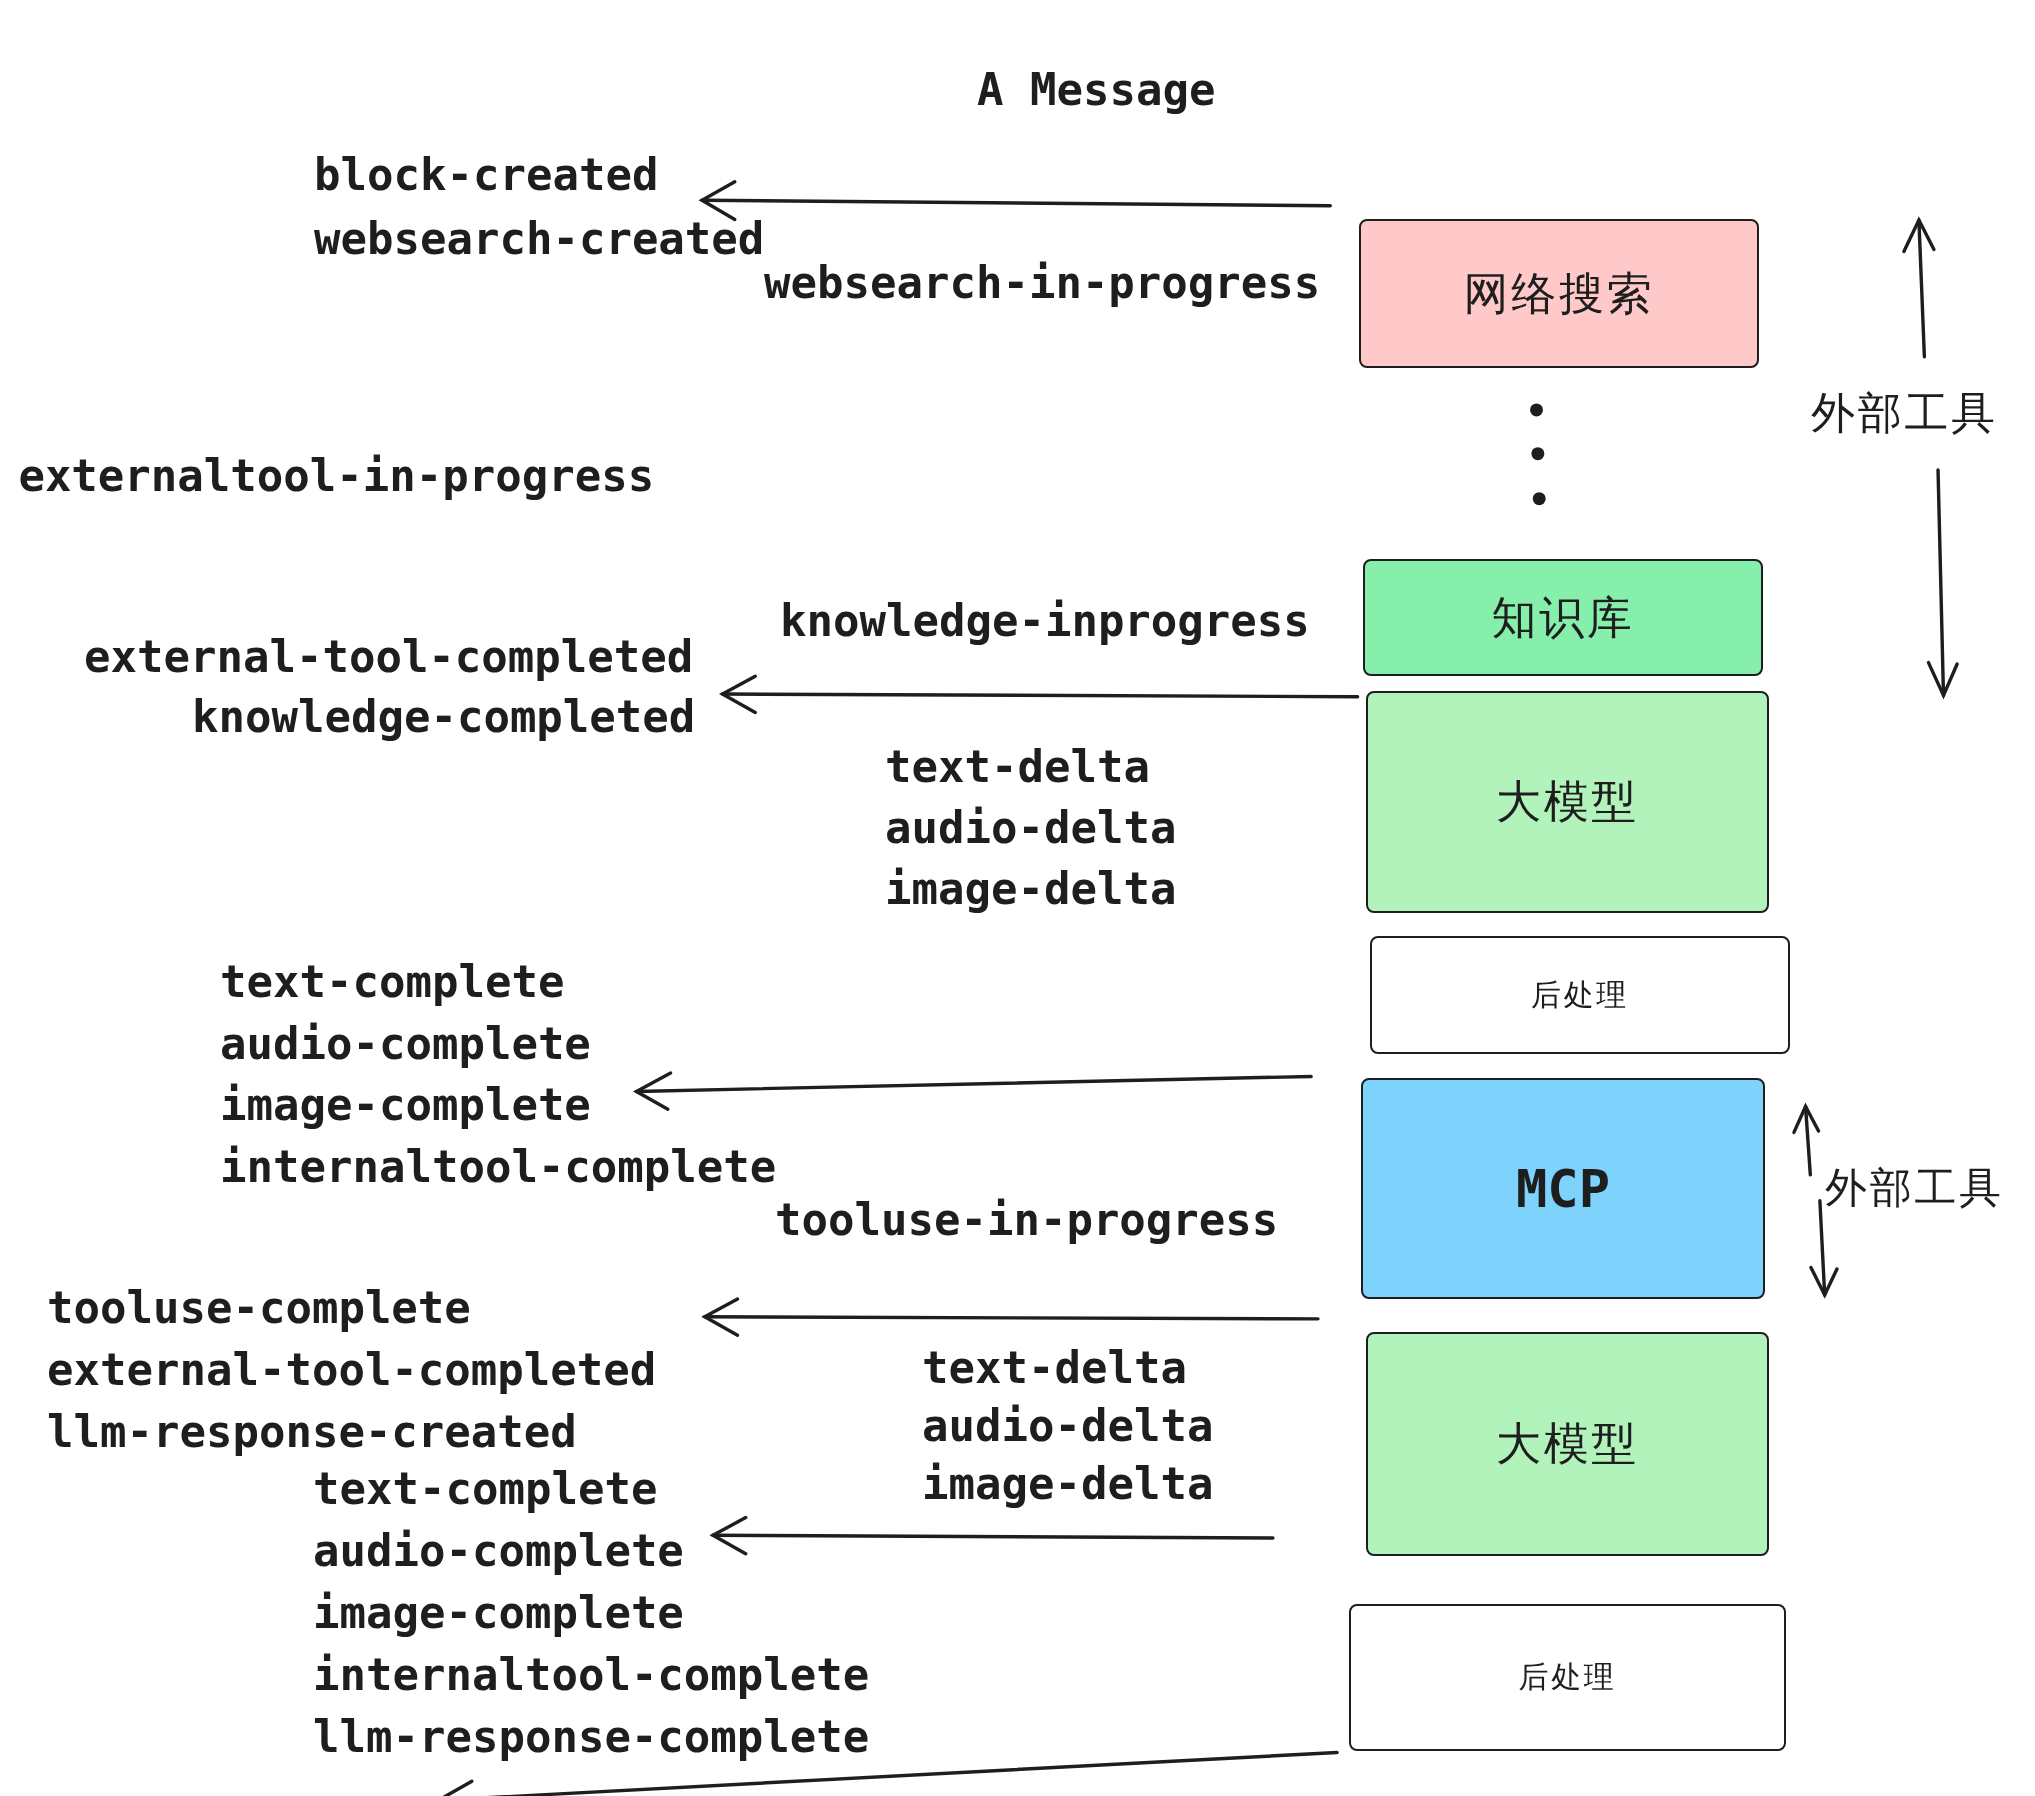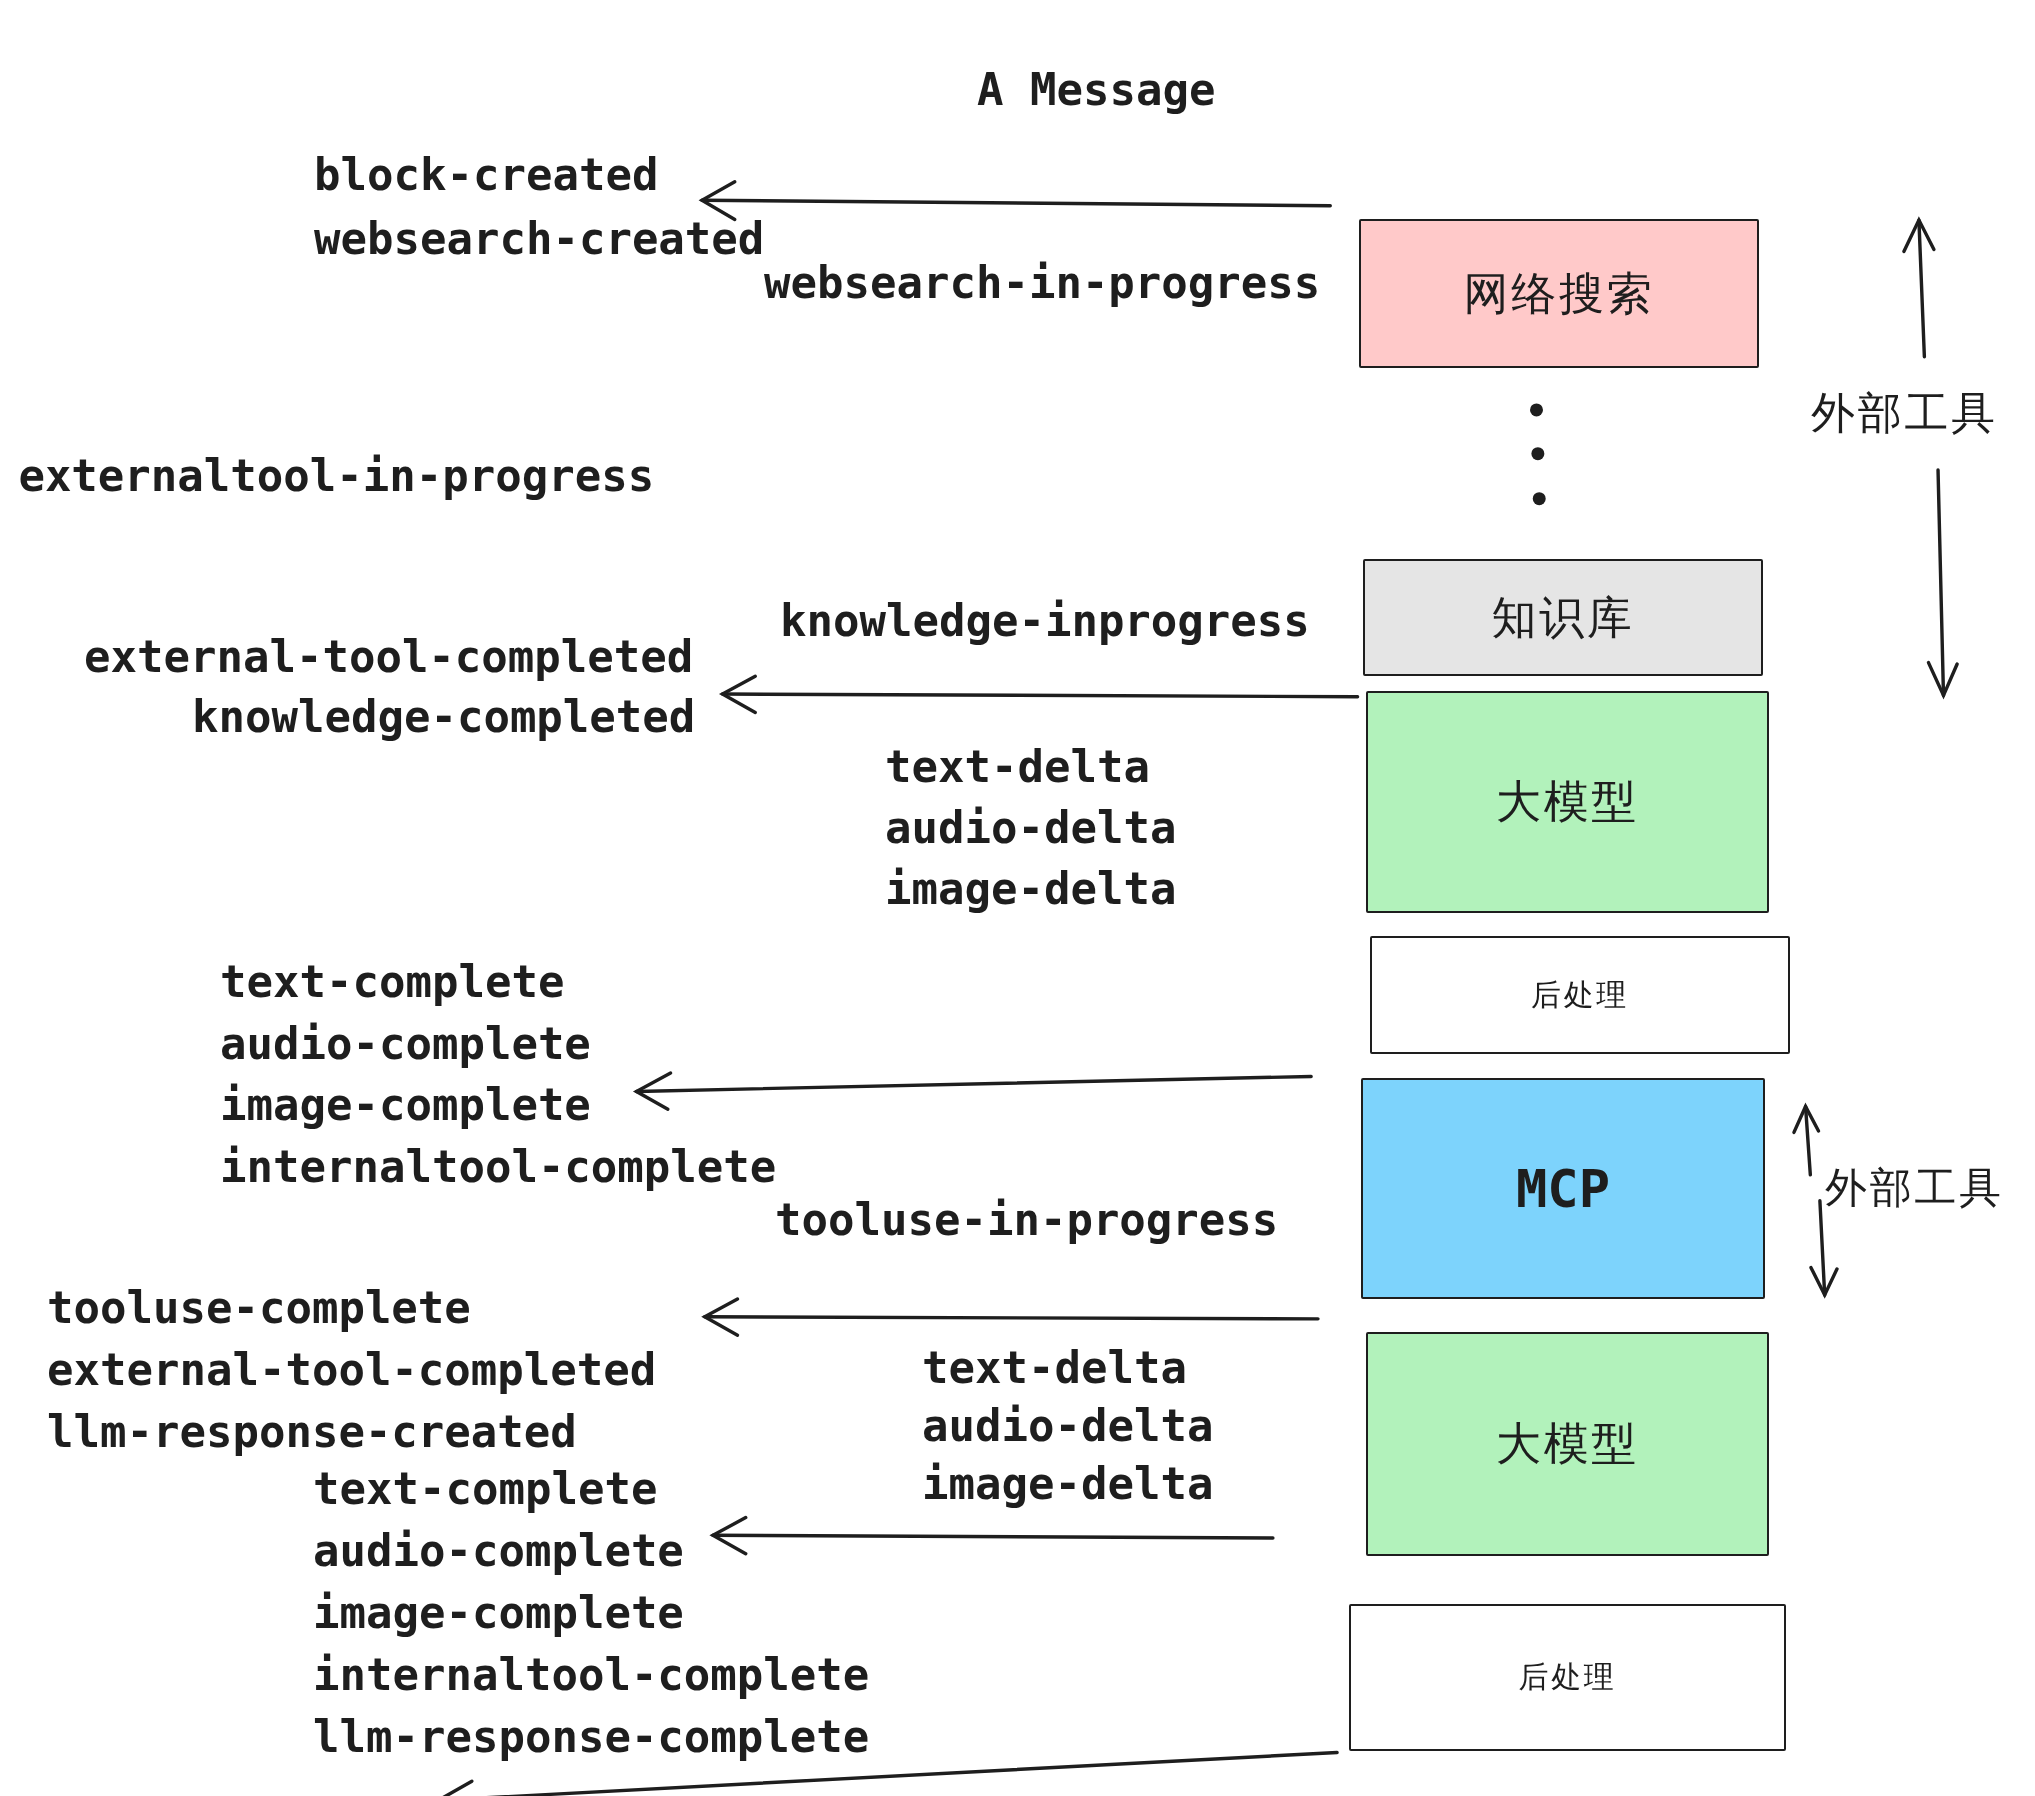--- a/index.html
+++ b/index.html
@@ -21,21 +21,21 @@
   .evt{
     position:absolute;
     font-size:44px;
     font-weight:bold;
     white-space:nowrap;
     letter-spacing:0px;
   }
   .box{
     position:absolute;
     border:2.7px solid #1e1e1e;
-    border-radius:2px;
+    border-radius:8px;
     display:flex;
     align-items:center;
     justify-content:center;
     box-sizing:border-box;
     text-align:right;
   }
   .box-label{
     font-family:"Liberation Sans", sans-serif;
     font-size:45px;
     letter-spacing:2.7px;
@@ -92,21 +92,21 @@
   <div class="evt" style="left:313px;top:1415px">text-complete</div>
   <div class="evt" style="left:313px;top:1477px">audio-complete</div>
   <div class="evt" style="left:313px;top:1539px">image-complete</div>
   <div class="evt" style="left:313px;top:1601px">internaltool-complete</div>
   <div class="evt" style="left:313px;top:1663px">llm-response-complete</div>
   <div class="evt" style="left:18.4px;top:1750px">block-complete</div>
 
   <div class="box" style="left: 1359px; top: 171px; width: 400px; height: 149px; background-color: rgb(255, 201, 201);">
     <span class="box-label">网络搜索</span>
   </div>
-  <div class="box" style="left: 1363px; top: 511px; width: 400px; height: 117px; background-color: #e5e5e5;">
+  <div class="box" style="left: 1363px; top: 511px; width: 400px; height: 117px; background-color: #86efac;">
     <span class="box-label">知识库</span>
   </div>
   <div class="box" style="left: 1366px; top: 643px; width: 403px; height: 222px; background-color: rgb(178, 242, 187);">
     <span class="box-label">大模型</span>
   </div>
   <div class="box" style="left: 1370px; top: 888px; width: 420px; height: 118px; background-color: rgb(255, 255, 255);">
     <span class="box-label small">后处理</span>
   </div>
   <div class="box" style="left: 1361px; top: 1030px; width: 404px; height: 221px; background-color: #7dd3fc;">
     <span class="box-label mono">MCP</span>

